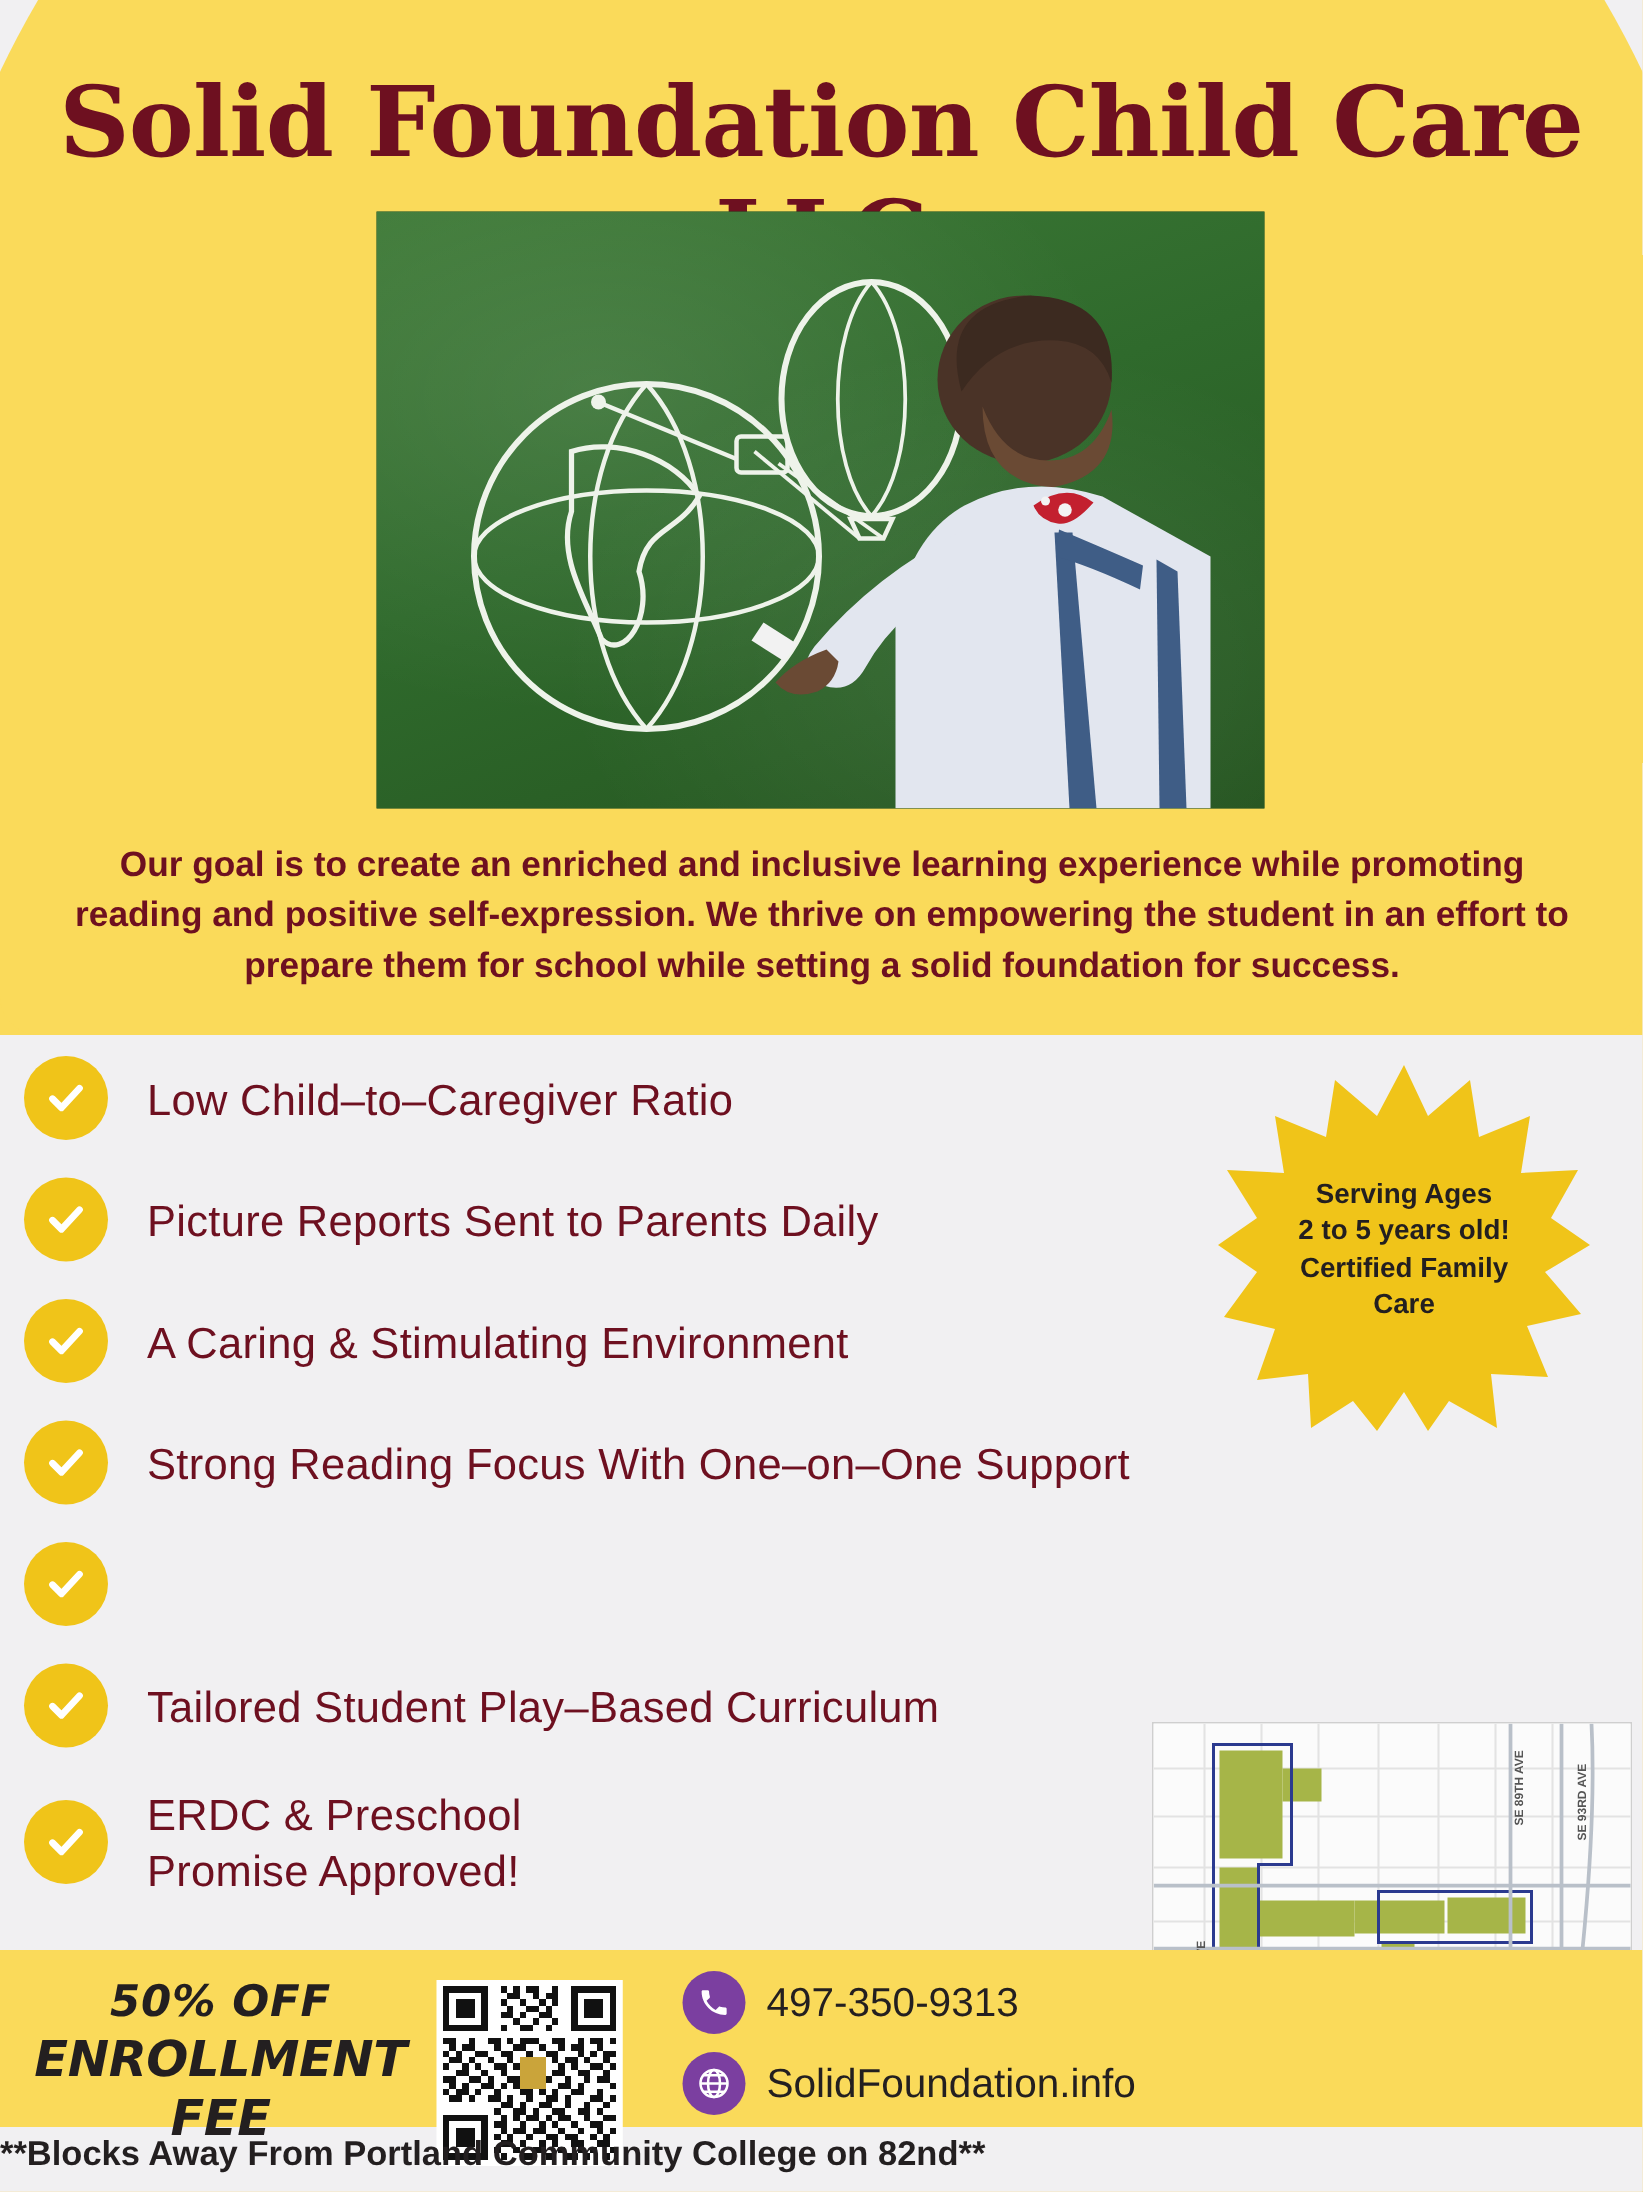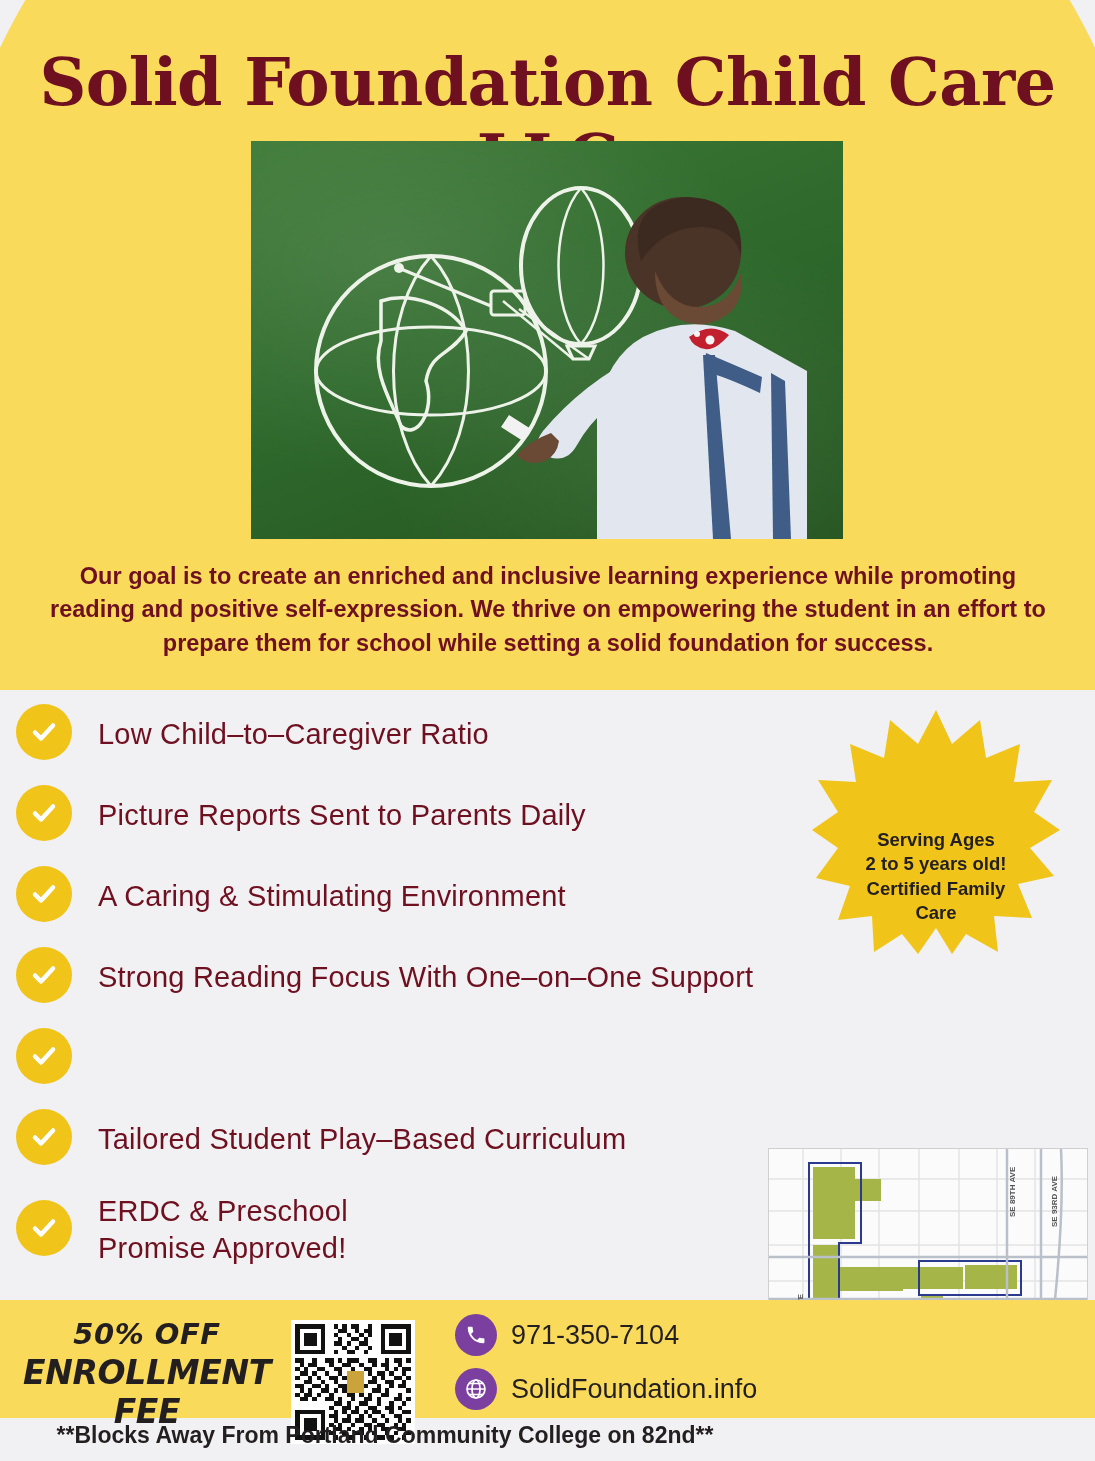--- a/index.html
+++ b/index.html
@@ -112,21 +112,20 @@
   .burst svg { position: absolute; inset: 0; }
   .burst-text {
     position: absolute;
     left: 36px; top: 78px;
     width: 176px;
     text-align: center;
     font-size: 18.5px;
     font-weight: 700;
     line-height: 1.32;
     color: #231f20;
-    margin-top: 44px;
   }
 
   
   .map {
     position: absolute;
     left: 768px; top: 1148px;
     width: 320px; height: 228px;
     background: #ffffff;
     border: 1px solid #cfcfcf;
     overflow: hidden;
@@ -193,21 +192,20 @@
   }
   .c-text {
     font-size: 27px;
     color: #231f20;
   }
 
   .footer-note {
     position: absolute;
     left: 0; top: 1422px;
     width: 770px;
-    text-align: center;
     font-size: 23px;
     font-weight: 700;
     color: #231f20;
   }
 </style>
 </head>
 <body>
 
 <div id="flyer">
 
@@ -587,21 +585,21 @@
       </g>
     </svg>
   </div>
 
   <div class="contact-row" id="contact-phone">
     <span class="c-icon">
       <svg width="22" height="22" viewBox="0 0 24 24" fill="#ffffff">
         <path d="M6.6 10.8c1.4 2.8 3.8 5.2 6.6 6.6l2.2-2.2c.3-.3.7-.4 1.1-.2 1.2.4 2.4.6 3.7.6.6 0 1 .4 1 1V20c0 .6-.4 1-1 1C10.6 21 3 13.4 3 4c0-.6.4-1 1-1h3.4c.6 0 1 .4 1 1 0 1.3.2 2.5.6 3.7.1.4 0 .8-.2 1.1l-2.2 2z"></path>
       </svg>
     </span>
-    <span class="c-text">971-350-7104</span>
+    <span class="c-text">497-350-9313</span>
   </div>
 
   <div class="contact-row" id="contact-web">
     <span class="c-icon">
       <svg width="24" height="24" viewBox="0 0 24 24" fill="none" stroke="#ffffff" stroke-width="1.7">
         <circle cx="12" cy="12" r="9"></circle>
         <ellipse cx="12" cy="12" rx="4" ry="9"></ellipse>
         <path d="M3 12h18M4.8 6.5h14.4M4.8 17.5h14.4"></path>
       </svg>
     </span>

